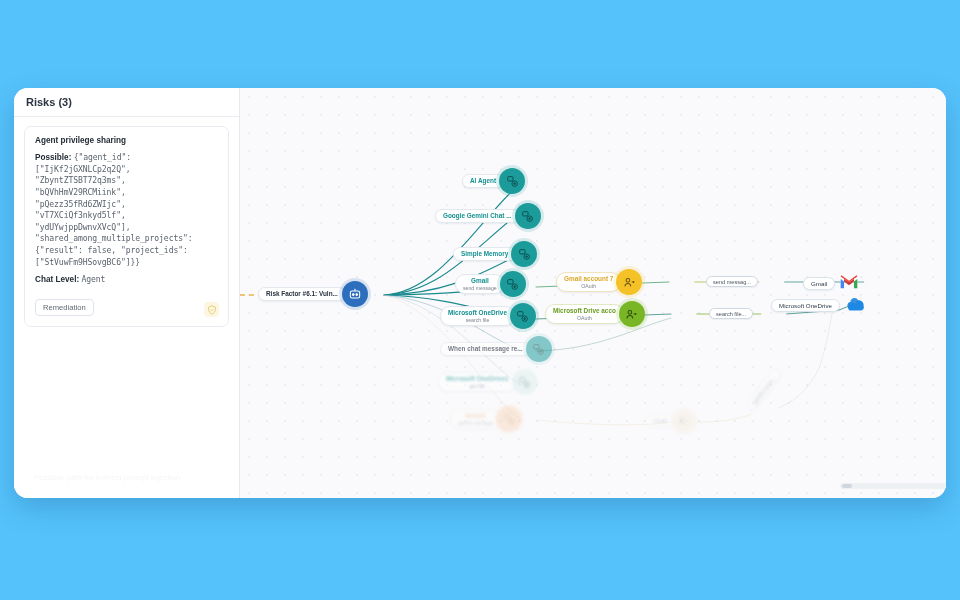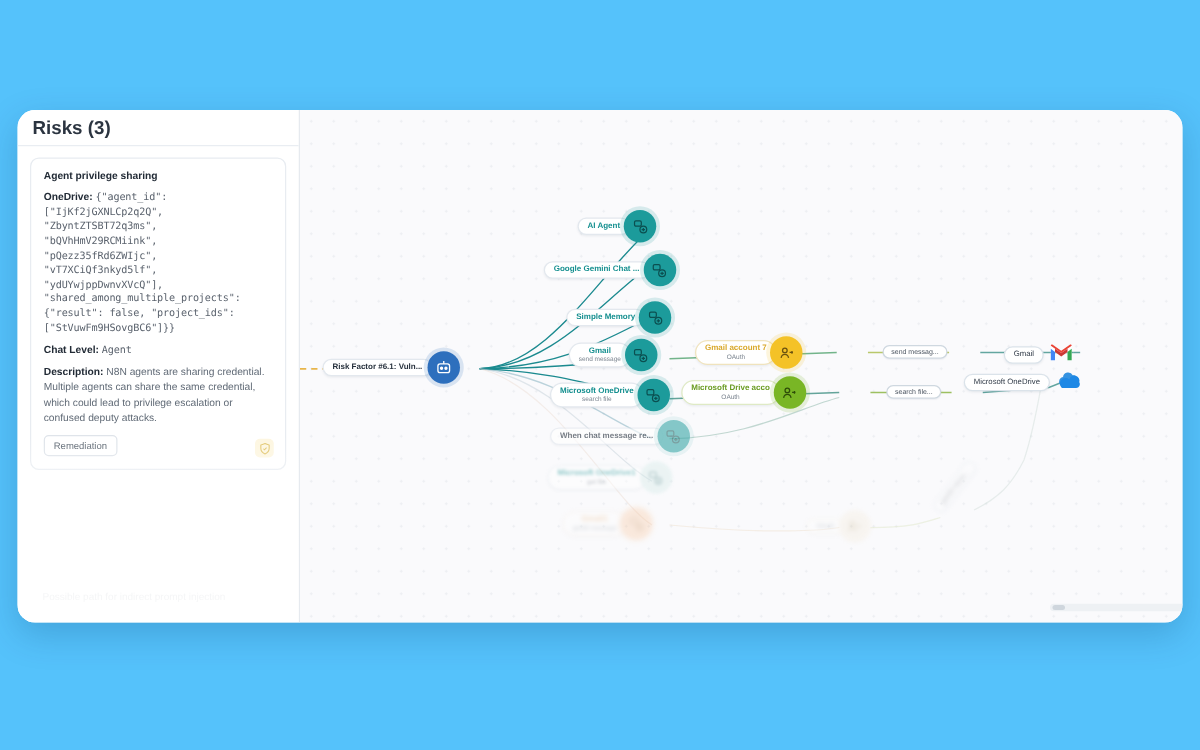--- a/index.html
+++ b/index.html
@@ -17,21 +17,21 @@
   }
   
   .sidebar{
     width:225px;flex:0 0 225px;height:100%;
     background:#ffffff;border-right:1px solid #e6eaef;
     position:relative;overflow:hidden;
   }
   .sidebar-header{
     height:28px;display:flex;align-items:center;
     padding:0 12px;border-bottom:1px solid #e9edf2;
-    font-size:15px;font-weight:bold;color:#2b3440;
+    font-size:11px;font-weight:bold;color:#2b3440;
   }
   .risk-card{
     margin:9px 10px 0 10px;padding:9px 10px 10px 10px;
     border:1px solid #e8ecf1;border-radius:7px;background:#fff;
     position:relative;
   }
   .risk-title{font-size:8.2px;font-weight:bold;color:#222b36;margin-bottom:7px;}
   .kv{font-size:8.2px;color:#222b36;line-height:1.42;margin-bottom:6px;word-break:break-word;}
   .kv b{font-weight:bold;}
   .mono{font-family:"DejaVu Sans Mono", monospace;font-size:8.1px;color:#5a626d;letter-spacing:-.1px;}
@@ -112,33 +112,29 @@
 
   <div class="sidebar">
     <div class="sidebar-header">
       <span>Risks (3)</span>
     </div>
 
     <div class="risk-card">
       <div class="risk-title">Agent privilege sharing</div>
 
       <div class="kv">
-        <b>OneDrive:</b>
+        <b>Possible:</b>
         <span class="mono">{"agent_id": ["IjKf2jGXNLCp2q2Q", "ZbyntZTSBT72q3ms", "bQVhHmV29RCMiink", "pQezz35fRd6ZWIjc", "vT7XCiQf3nkyd5lf", "ydUYwjppDwnvXVcQ"], "shared_among_multiple_projects": {"result": false, "project_ids": ["StVuwFm9HSovgBC6"]}}</span>
       </div>
 
       <div class="kv">
         <b>Chat Level:</b>
         <span class="mono">Agent</span>
       </div>
 
-      <div class="desc">
-        <b>Description:</b>
-        <span>N8N agents are sharing credential. Multiple agents can share the same credential, which could lead to privilege escalation or confused deputy attacks.</span>
-      </div>
 
       <div class="remediation">Remediation</div>
 
       <div class="shield-badge">
         <svg width="10" height="10" viewBox="0 0 24 24" fill="none" stroke="#e0c46a" stroke-width="2">
           <path d="M12 2l8 3v6c0 5-3.5 9-8 11-4.5-2-8-6-8-11V5l8-3z"></path>
           <path d="M9 12l2 2 4-4" stroke="#e0c46a"></path>
         </svg>
       </div>
     </div>

